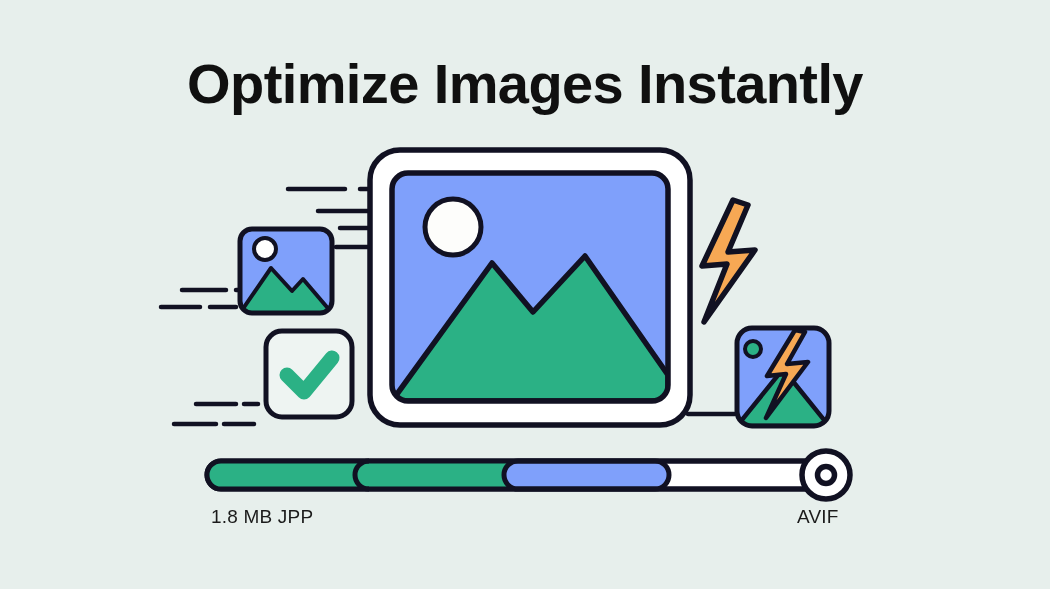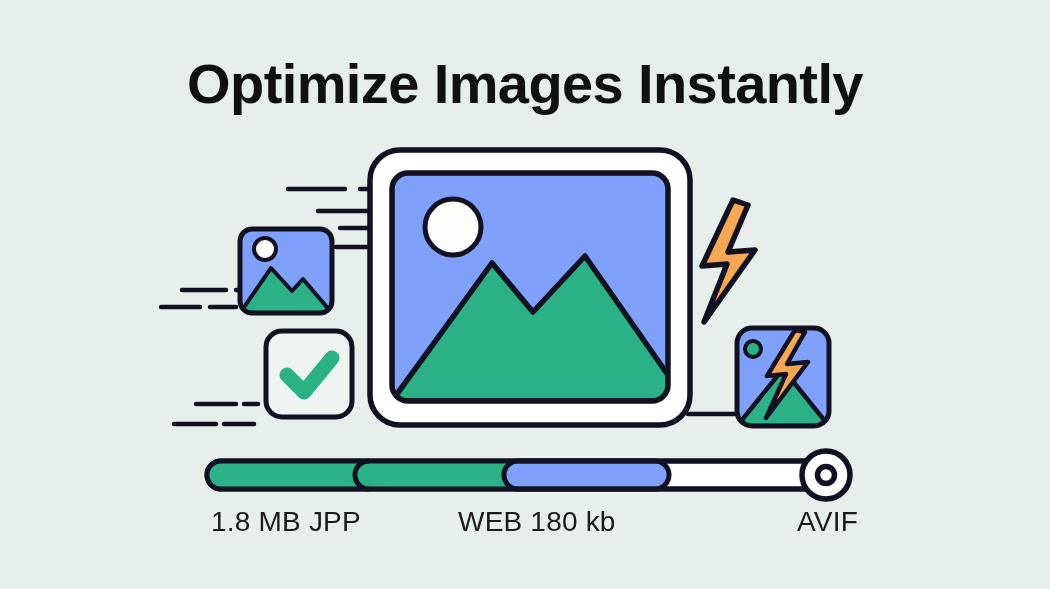--- a/index.html
+++ b/index.html
@@ -39,21 +39,21 @@
   #illustration {
     position: absolute;
     left: 0;
     top: 0;
     width: 1050px;
     height: 589px;
   }
   .lbl {
     position: absolute;
     font-family: "Liberation Sans", "DejaVu Sans", sans-serif;
-    font-size: 28px;
+    font-size: 19px;
     color: #1b1b1b;
     white-space: nowrap;
     letter-spacing: 0.2px;
   }
   #label-jpp  { left: 211px; top: 506px; }
   #label-web  { left: 458px; top: 506px; }
   #label-avif { left: 797px; top: 506px; }
 </style>
 </head>
 <body>
@@ -156,17 +156,16 @@
 
       <g>
         <circle cx="826" cy="475" r="24" fill="#ffffff" stroke="#111122" stroke-width="5.5"></circle>
         <circle cx="826" cy="475" r="8.5" fill="#ffffff" stroke="#111122" stroke-width="5.5"></circle>
       </g>
     </g>
   </svg>
 
   <div class="lbl" id="label-jpp">1.8 MB JPP</div>
 
-  <div class="lbl" id="label-web">WEB 180 kb</div>
 
   <div class="lbl" id="label-avif">AVIF</div>
 
 </div>
 
 </body></html>

